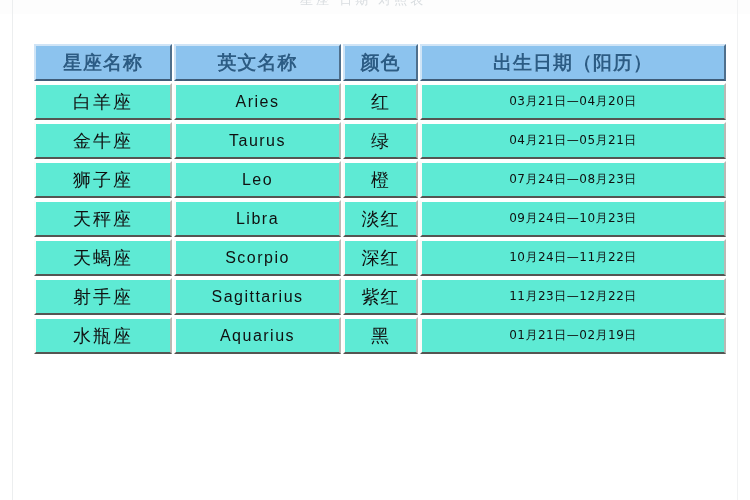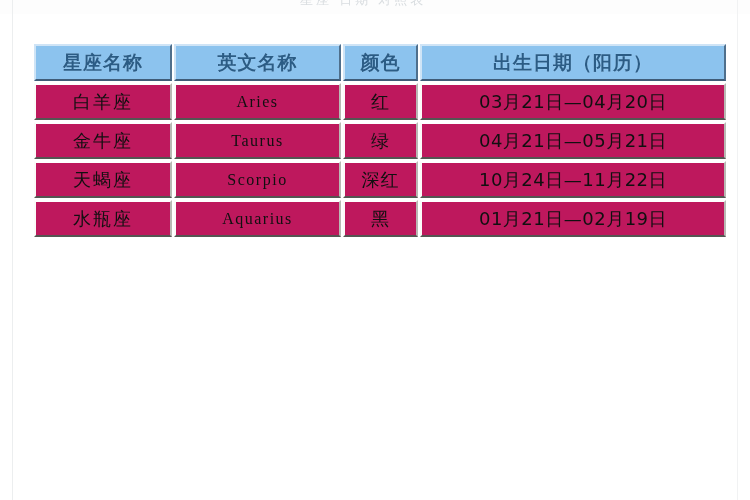--- a/index.html
+++ b/index.html
@@ -88,45 +88,45 @@
     border-top: 2px solid #cfe4f6;
     border-left: 2px solid #cfe4f6;
     border-right: 2px solid #4f6f8c;
     border-bottom: 2px solid #3f5c78;
     font-family: "DejaVu Sans", sans-serif;
     text-shadow: 0 0 1px rgba(255,255,255,0.35);
   }
 
   
   table#zodiac-table td {
-    background: #be185d;
+    background: #5eead4;
     color: #101010;
     border-top: 2px solid #ffffff;
     border-left: 2px solid #fbfbf9;
     border-right: 2px solid #b9b9b4;
     border-bottom: 2px solid #555552;
   }
 
   td.cell-cn {
     font-size: 18px;
     letter-spacing: 2px;
     font-family: "DejaVu Sans", sans-serif;
   }
   td.cell-en {
     font-size: 16px;
     letter-spacing: 1.5px;
-    font-family: Liberation Serif, serif;
+    font-family: Liberation Sans, sans-serif;
   }
   td.cell-color {
     font-size: 18px;
     letter-spacing: 1px;
     font-family: "DejaVu Sans", sans-serif;
   }
   td.cell-date {
-    font-size: 18px;
+    font-size: 12px;
     letter-spacing: 0.5px;
     font-family: "DejaVu Sans", sans-serif;
   }
 
   
   col.col-cn     { width: 138px; }
   col.col-en     { width: 167px; }
   col.col-color  { width: 75px;  }
   col.col-date   { width: 306px; }
 </style>
@@ -163,26 +163,44 @@
           <td class="cell-color">红</td>
           <td class="cell-date">03月21日—04月20日</td>
         </tr>
         <tr>
           <td class="cell-cn">金牛座</td>
           <td class="cell-en">Taurus</td>
           <td class="cell-color">绿</td>
           <td class="cell-date">04月21日—05月21日</td>
         </tr>
         <tr>
+          <td class="cell-cn">狮子座</td>
+          <td class="cell-en">Leo</td>
+          <td class="cell-color">橙</td>
+          <td class="cell-date">07月24日—08月23日</td>
+        </tr>
+        <tr>
+          <td class="cell-cn">天秤座</td>
+          <td class="cell-en">Libra</td>
+          <td class="cell-color">淡红</td>
+          <td class="cell-date">09月24日—10月23日</td>
+        </tr>
+        <tr>
           <td class="cell-cn">天蝎座</td>
           <td class="cell-en">Scorpio</td>
           <td class="cell-color">深红</td>
           <td class="cell-date">10月24日—11月22日</td>
         </tr>
         <tr>
+          <td class="cell-cn">射手座</td>
+          <td class="cell-en">Sagittarius</td>
+          <td class="cell-color">紫红</td>
+          <td class="cell-date">11月23日—12月22日</td>
+        </tr>
+        <tr>
           <td class="cell-cn">水瓶座</td>
           <td class="cell-en">Aquarius</td>
           <td class="cell-color">黑</td>
           <td class="cell-date">01月21日—02月19日</td>
         </tr>
       </tbody>
   </table>
 </div>
 
 </body></html>

